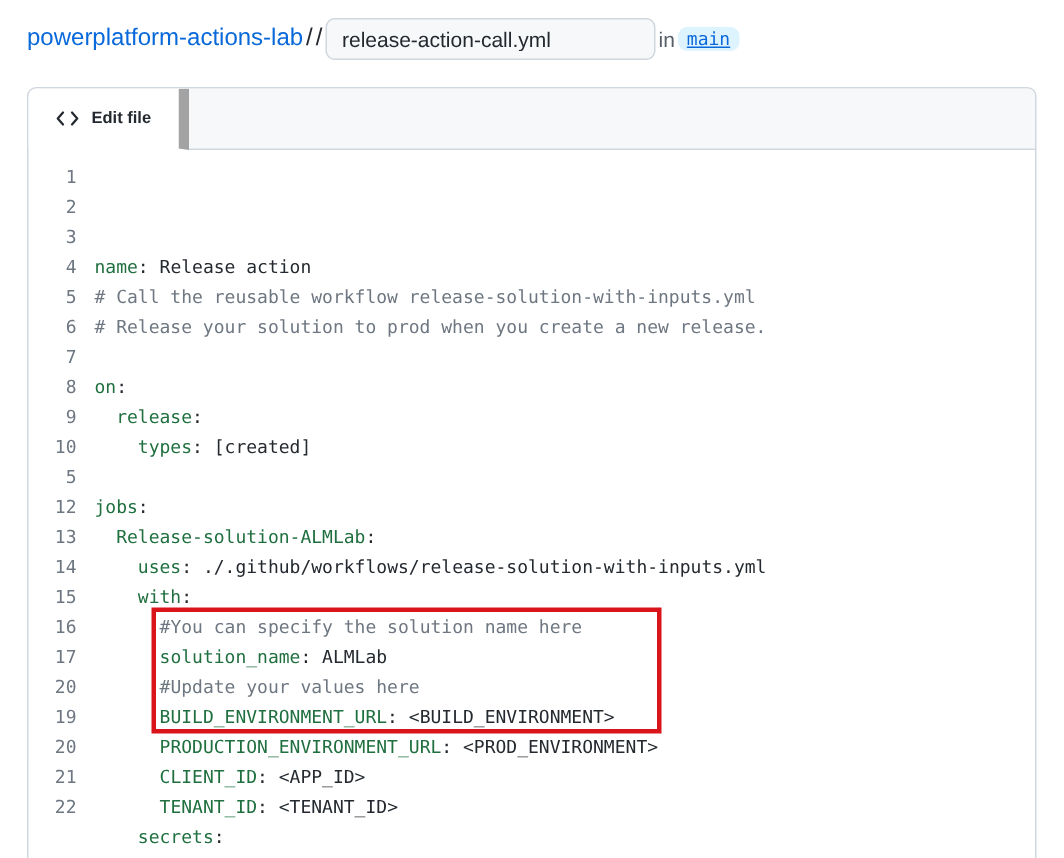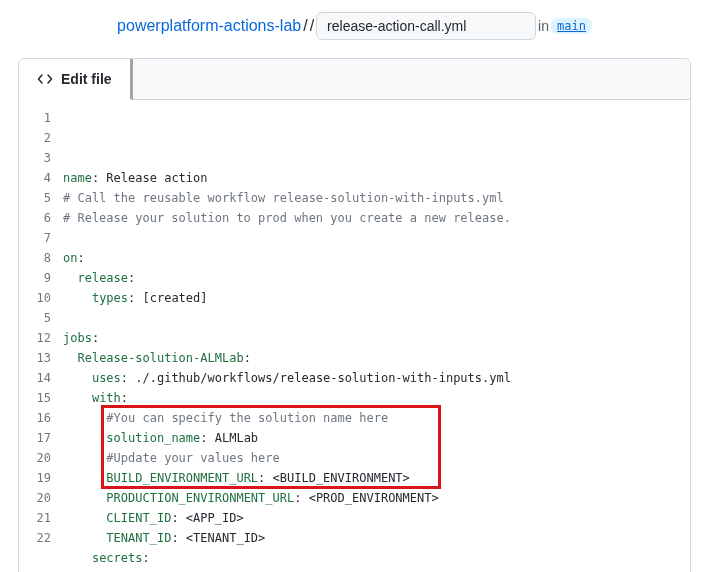--- a/index.html
+++ b/index.html
@@ -10,21 +10,20 @@
     background: #ffffff;
     width: 709px;
     padding: 12px 18px;
   }
   .breadcrumb {
     display: flex;
     align-items: center;
     gap: 2px;
     font-size: 16px;
     margin-bottom: 18px;
-    justify-content: center;
   }
   .breadcrumb a { color: #0969da; text-decoration: none; }
   .breadcrumb .sep { color: #24292f; }
   .filename-input {
     border: 1px solid #d0d7de;
     border-radius: 6px;
     padding: 5px 10px;
     font-size: 14px;
     font-family: inherit;
     color: #24292f;
@@ -49,24 +48,24 @@
   .tabs {
     display: flex;
     background: #f6f8fa;
     border-bottom: 1px solid #d0d7de;
   }
   .tab {
     display: flex;
     align-items: center;
     gap: 8px;
     padding: 12px 18px;
-    font-size: 14px;
+    font-size: 11px;
     color: #57606a;
     cursor: pointer;
-    border-right: 3px solid #a3a3a3;
+    border-right: 7px solid #a3a3a3;
     text-align: center;
   }
   .tab.active {
     background: #ffffff;
     color: #24292f;
     font-weight: 600;
     border-bottom: 1px solid #ffffff;
     margin-bottom: -1px;
     border-top-left-radius: 6px;
   }

